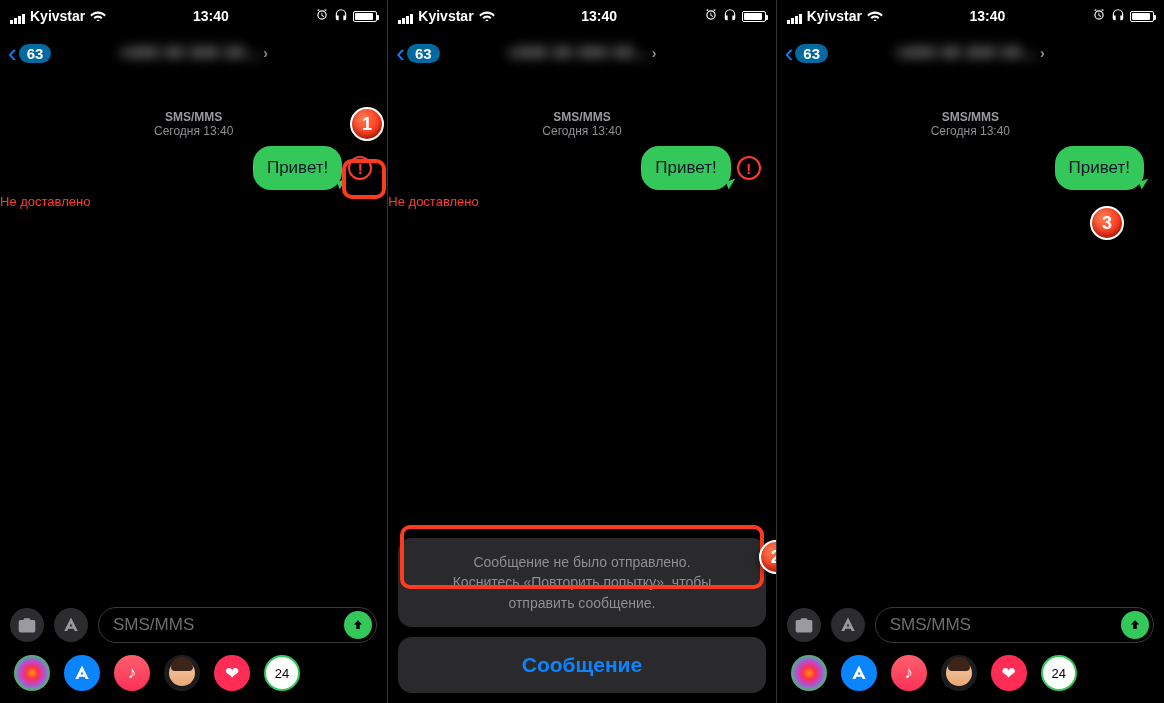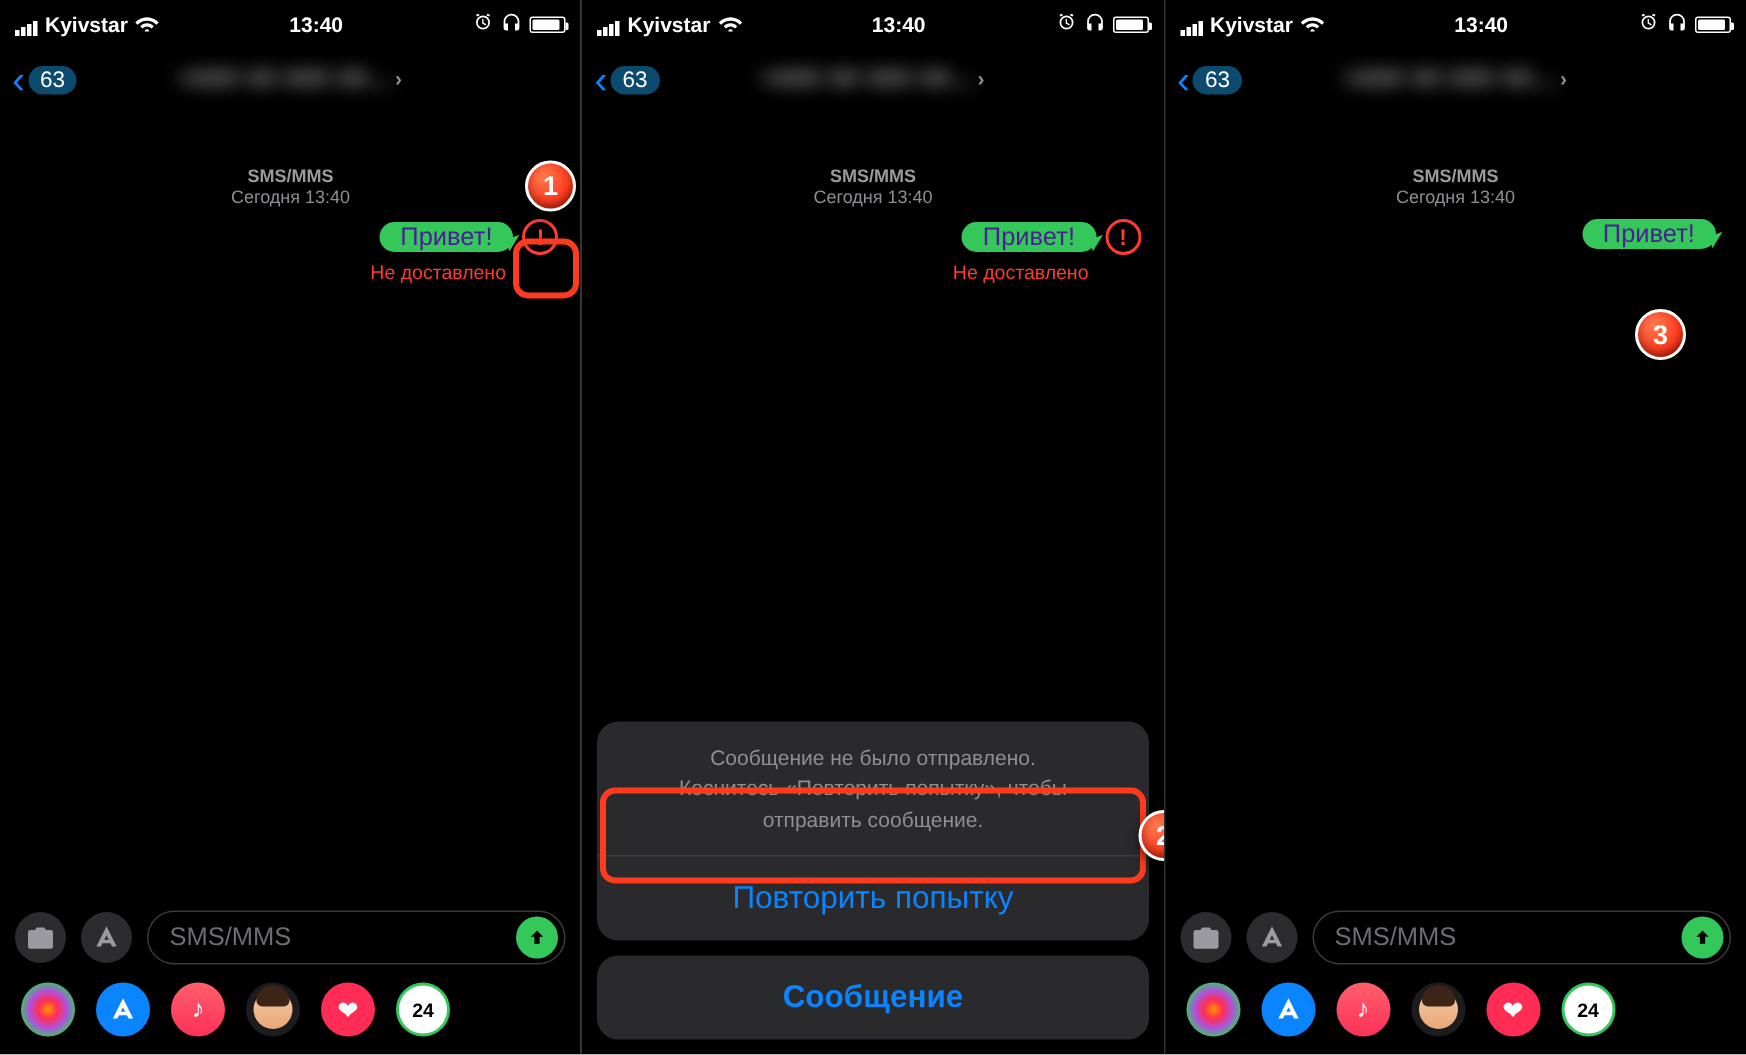--- a/index.html
+++ b/index.html
@@ -13,44 +13,44 @@
 .signal{display:inline-flex;align-items:flex-end;gap:1px}
 .signal i{width:3px;background:#fff;display:inline-block}
 .signal i:nth-child(1){height:4px}.signal i:nth-child(2){height:6px}.signal i:nth-child(3){height:8px}.signal i:nth-child(4){height:10px}
 .wifi{font-size:14px}
 .battery{width:24px;height:11px;border:1px solid #fff;border-radius:2px;position:relative;display:inline-block}
 .battery::after{content:"";position:absolute;right:-3px;top:3px;width:2px;height:5px;background:#fff;border-radius:0 1px 1px 0}
 .battery i{position:absolute;left:1px;top:1px;height:7px;width:18px;background:#fff;border-radius:1px}
 .nav{height:54px;display:flex;align-items:center;padding:0 8px;position:relative}
 .back{display:flex;align-items:center;gap:2px;color:#0a84ff;font-size:18px}
 .back-chevron{font-size:26px;font-weight:300;line-height:1}
-.badge{background:#0c4a6e;color:#fff;border-radius:12px;padding:1px 8px;font-size:15px;font-weight:400}
+.badge{background:#0369a1;color:#fff;border-radius:12px;padding:1px 8px;font-size:15px;font-weight:700}
 .title{position:absolute;left:0;right:0;text-align:center;color:#fff;font-size:16px;font-weight:600;pointer-events:none}
 .title-blur{display:inline-block;filter:blur(6px);color:#ccc;letter-spacing:1px}
 .title-chevron{color:#8e8e93;font-size:14px;margin-left:2px}
 .label{text-align:center;color:#8e8e93;font-size:12px;margin-top:30px}
 .label b{font-weight:600;color:#9a9a9f;display:block}
 .msg-row{display:flex;justify-content:flex-end;align-items:center;padding:8px 15px 0;gap:6px}
-.bubble{background:#34c759;color:#4c1d95;padding:0 14px;border-radius:18px;font-size:17px;position:relative}
+.bubble{background:#34c759;color:#0f172a;padding:12px 14px;border-radius:18px;font-size:17px;position:relative}
 .bubble::after{content:"";position:absolute;right:-6px;bottom:2px;width:0;height:0;border-left:10px solid #34c759;border-bottom:8px solid transparent;border-top:0 solid transparent;transform:rotate(-20deg)}
 .error-icon{width:24px;height:24px;border:2px solid #ff3b30;border-radius:50%;display:flex;align-items:center;justify-content:center;color:#ff3b30;font-size:15px;font-weight:700}
-.not-delivered{text-align:right;color:#ff3b30;font-size:13px;padding:4px 50px 0 0}
+.not-delivered{color:#ff3b30;font-size:13px;padding:4px 50px 0 0}
 .input-bar{position:absolute;left:0;right:0;bottom:55px;height:46px;display:flex;align-items:center;gap:10px;padding:0 10px}
 .circle-btn{width:34px;height:34px;border-radius:50%;background:#2c2c2e;display:flex;align-items:center;justify-content:center;color:#9a9aa0;font-size:17px}
 .input-pill{flex:1;height:36px;border:1px solid #3a3a3c;border-radius:18px;display:flex;align-items:center;padding:0 4px 0 14px;color:#6d6d72;font-size:17px;justify-content:space-between}
 .send{width:28px;height:28px;border-radius:50%;background:#34c759;display:flex;align-items:center;justify-content:center;color:#fff}
 .send svg{width:14px;height:14px}
 .app-row{position:absolute;left:0;right:0;bottom:10px;height:40px;display:flex;align-items:center;gap:14px;padding:0 14px}
 .app-ic{width:36px;height:36px;border-radius:18px;display:flex;align-items:center;justify-content:center;font-size:17px;color:#fff}
 .app-photos{background:radial-gradient(circle at 50% 50%,#ff9500,#ff2d55,#af52de,#30d158,#ffd60a)}
 .app-store{background:#0a84ff}
 .app-music{background:linear-gradient(#ff5f6d,#fc3158)}
 .app-memoji{background:#1c1c1e}
 .app-heart{background:#ff2d55}
-.app-badge{background:#fff;border:2px solid #34c759;color:#000;font-size:13px;font-weight:700}
+.app-badge{background:#fff;border:2px solid #34c759;color:#000;font-size:13px;font-weight:400}
 .sheet{position:absolute;left:10px;right:10px;bottom:10px}
 .sheet-top{background:#2a2a2c;border-radius:14px;overflow:hidden;text-align:center;color:#8e8e93;font-size:14px;padding-top:14px}
 .sheet-msg{padding:0 4px 14px;line-height:1.45}
 .sheet-retry{border-top:1px solid #3d3d40;color:#0a84ff;font-size:21px;padding:16px 0}
 .sheet-cancel{margin-top:10px;background:#2a2a2c;border-radius:14px;text-align:center;color:#0a84ff;font-size:21px;font-weight:600;padding:16px 0}
 .marker{position:absolute;width:34px;height:34px;border-radius:50%;background:radial-gradient(circle at 35% 30%,#ff7a50,#ff3b1f 60%,#c41700);border:2px solid #fff;box-shadow:0 3px 8px rgba(0,0,0,.6),inset 0 -3px 6px rgba(0,0,0,.35);display:flex;align-items:center;justify-content:center;color:#fff;font-weight:700;font-size:18px;z-index:50}
 .highlight{position:absolute;border:4px solid #ff3b1f;border-radius:10px;z-index:40;pointer-events:none}
 .memoji-face{width:26px;height:26px;border-radius:50%;background:linear-gradient(#f5c9a3,#e8a878);position:relative}
 .memoji-face::before{content:"";position:absolute;top:-3px;left:2px;right:2px;height:14px;background:#3d2417;border-radius:10px 10px 4px 4px}
 </style>
@@ -194,21 +194,20 @@
   </div>
   <div class="not-delivered">Не доставлено</div>
 
   <div class="sheet">
     <div class="sheet-top">
       <div class="sheet-msg">
         <span>Сообщение не было отправлено.</span><br>
         <span>Коснитесь «Повторить попытку», чтобы</span><br>
         <span>отправить сообщение.</span>
       </div>
-      <div class="sheet-retry">Повторить попытку</div>
     </div>
     <div class="sheet-cancel">Сообщение</div>
   </div>
 
   <div class="highlight" style="left:12px;top:525px;right:12px;height:64px"></div>
   <div class="marker" style="right:-17px;top:540px">
         <span>2</span>
       </div>
 </div>
 

